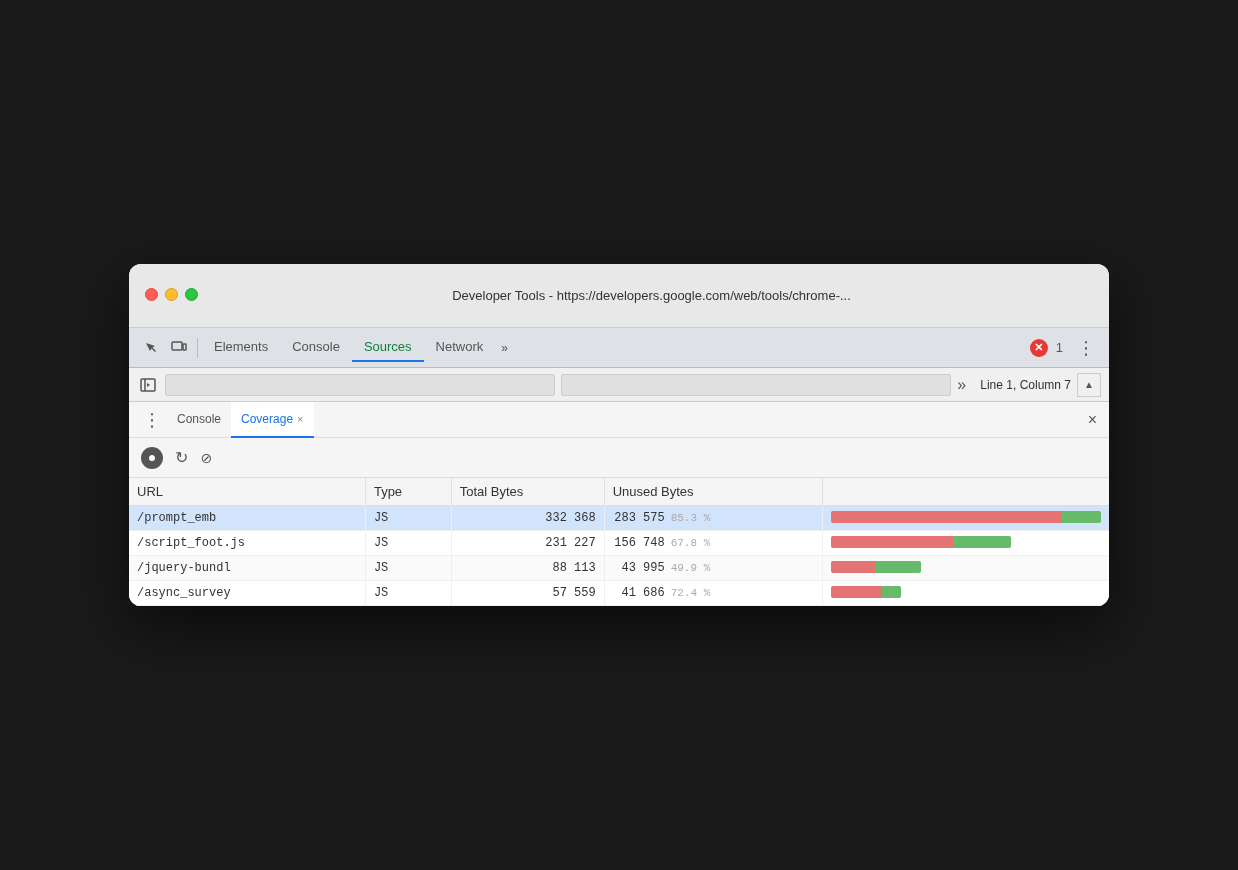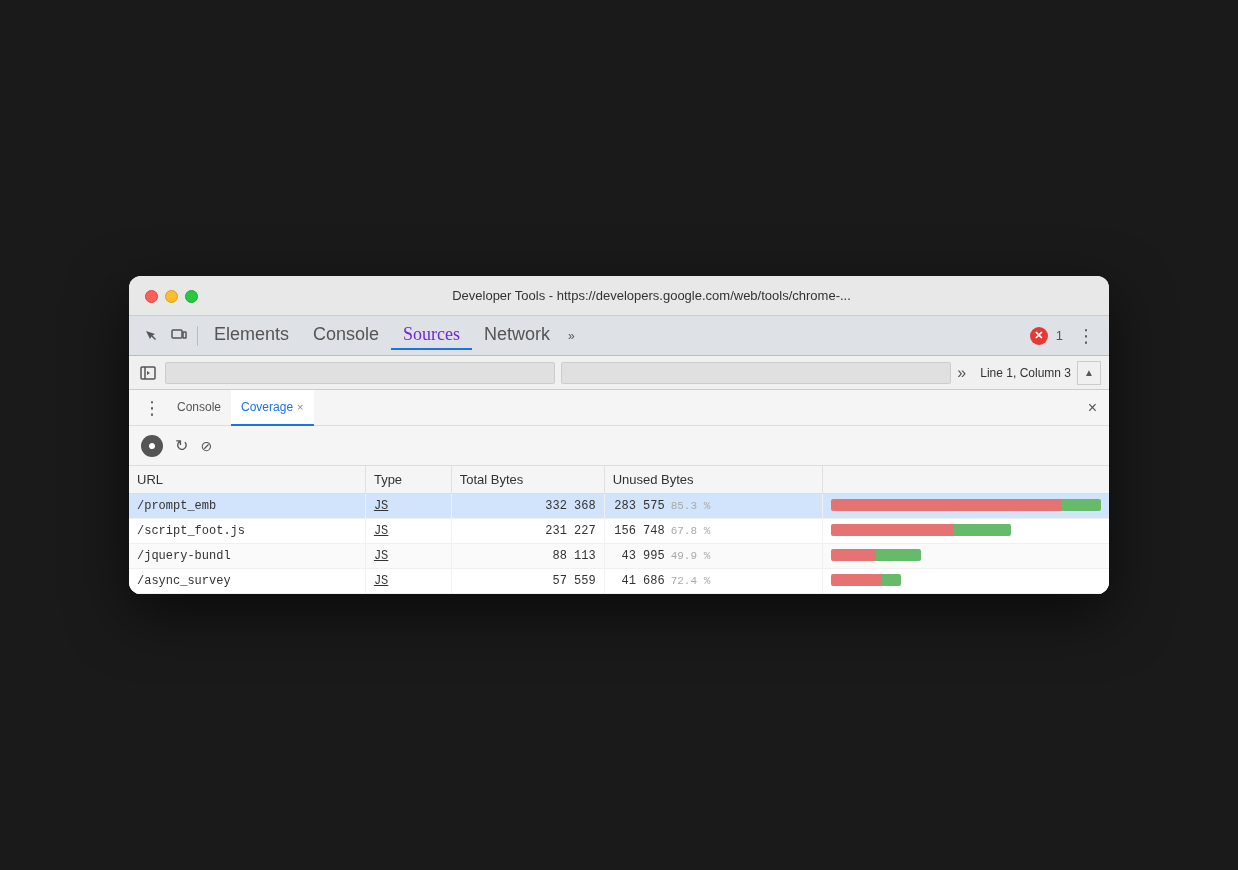--- a/index.html
+++ b/index.html
@@ -15,22 +15,22 @@
       width: 980px;
       background: #f5f5f5;
       border-radius: 12px;
       box-shadow: 0 20px 60px rgba(0,0,0,0.6);
       overflow: hidden;
     }
     .titlebar {
       background: #e8e8e8;
       border-bottom: 1px solid #ccc;
       display: flex;
-      align-items: flex-end;
-      padding: 12px 16px;
+      align-items: flex-start;
+      padding: 24px 16px;
       gap: 12px;
     }
     .traffic-lights {
       display: flex;
       gap: 7px;
       align-items: center;
     }
     .traffic-light {
       width: 13px;
       height: 13px;
@@ -70,30 +70,29 @@
       width: 1px;
       height: 20px;
       background: #bbb;
       margin: 0 4px;
     }
     .dt-tab {
       padding: 0 12px;
       height: 28px;
       display: flex;
       align-items: center;
-      font-size: 18px;
+      font-size: 13px;
       color: #555;
       cursor: pointer;
       border-bottom: 2px solid transparent;
       user-select: none;
     }
     .dt-tab.active {
-      color: #6d28d9;
+      color: #15803d;
       border-bottom: 2px solid #1a73e8;
-      font-family: Liberation Serif, serif;
     }
     .dt-more {
       font-size: 12px;
       color: #555;
       padding: 0 6px;
       cursor: pointer;
     }
     .dt-right {
       margin-left: auto;
       display: flex;
@@ -266,21 +265,21 @@
     .coverage-table tbody td {
       padding: 5px 8px;
       color: #333;
       font-size: 12px;
       font-family: 'Menlo', 'Monaco', 'Courier New', monospace;
       white-space: nowrap;
       border-right: 1px solid #f0f0f0;
     }
     .coverage-table tbody td:last-child { border-right: none; }
     .td-url { font-family: 'Menlo', monospace; }
-    .td-type { color: #555; text-decoration: underline; }
+    .td-type { color: #555; }
     .td-bytes { text-align: right; }
     .td-unused { display: flex; align-items: center; gap: 6px; white-space: nowrap; }
     .unused-num { text-align: right; min-width: 52px; display: inline-block; }
     .unused-pct { color: #aaa; font-size: 11px; min-width: 40px; }
 
     
     .bar-container {
       display: flex;
       align-items: center;
       padding: 4px 8px;
@@ -357,21 +356,21 @@
         <rect x="1" y="1" width="14" height="12" rx="1" stroke="#555" stroke-width="1.5" fill="none"></rect>
         <line x1="5" y1="1" x2="5" y2="13" stroke="#555" stroke-width="1.5"></line>
         <polygon points="7,5 10,7 7,9" fill="#555"></polygon>
       </svg>
     </div>
     <div style="flex:1; display:flex; gap:6px; align-items:center;">
       <div style="background:#e0e0e0; height:22px; flex:1; border:1px solid #ccc; border-radius:2px; font-size:11px; display:flex; align-items:center; padding:0 6px; color:#888;"></div>
       <div style="background:#e0e0e0; height:22px; flex:1; border:1px solid #ccc; border-radius:2px; font-size:11px; display:flex; align-items:center; padding:0 6px; color:#888;"></div>
     </div>
     <div style="font-size:16px; color:#555; cursor:pointer;">»</div>
-    <div class="line-col" style="margin-left:8px;">Line 1, Column 3</div>
+    <div class="line-col" style="margin-left:8px;">Line 1, Column 7</div>
     <div class="scroll-top-btn">▲</div>
   </div>
 
   <div class="coverage-container">
 
     <div class="secondary-toolbar">
       <div class="sec-dots">⋮</div>
       <div class="sec-tab">
         <span>Console</span>
       </div>

